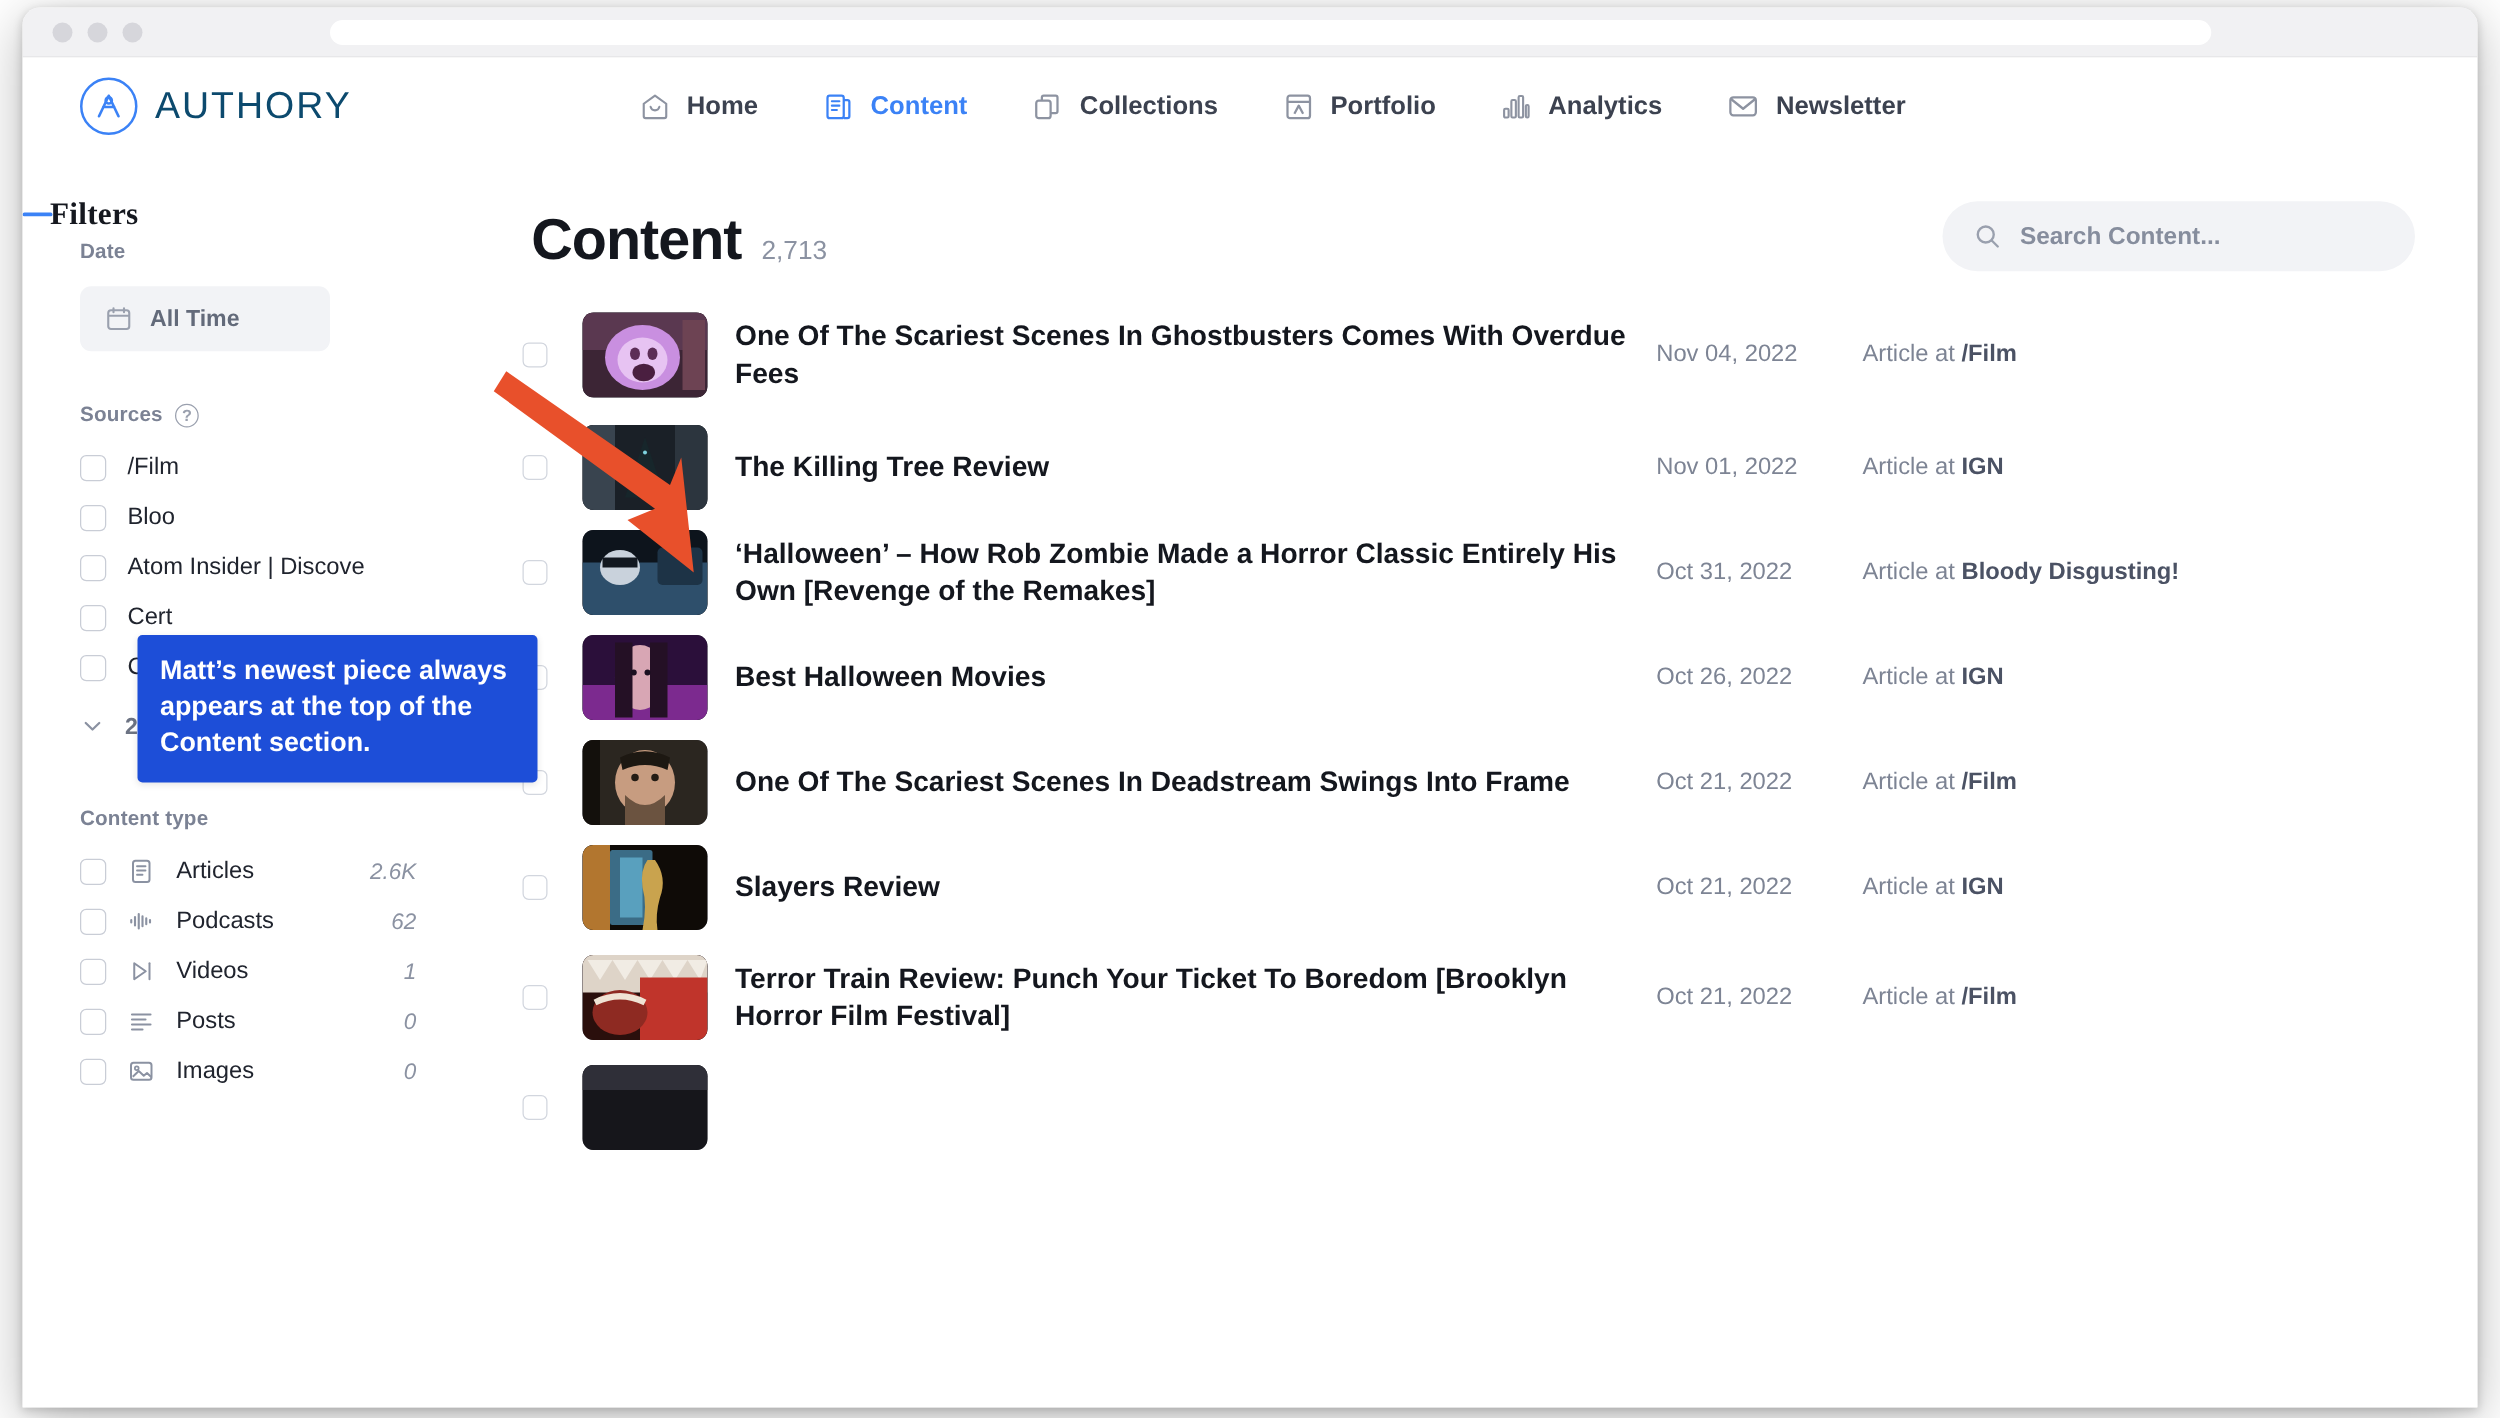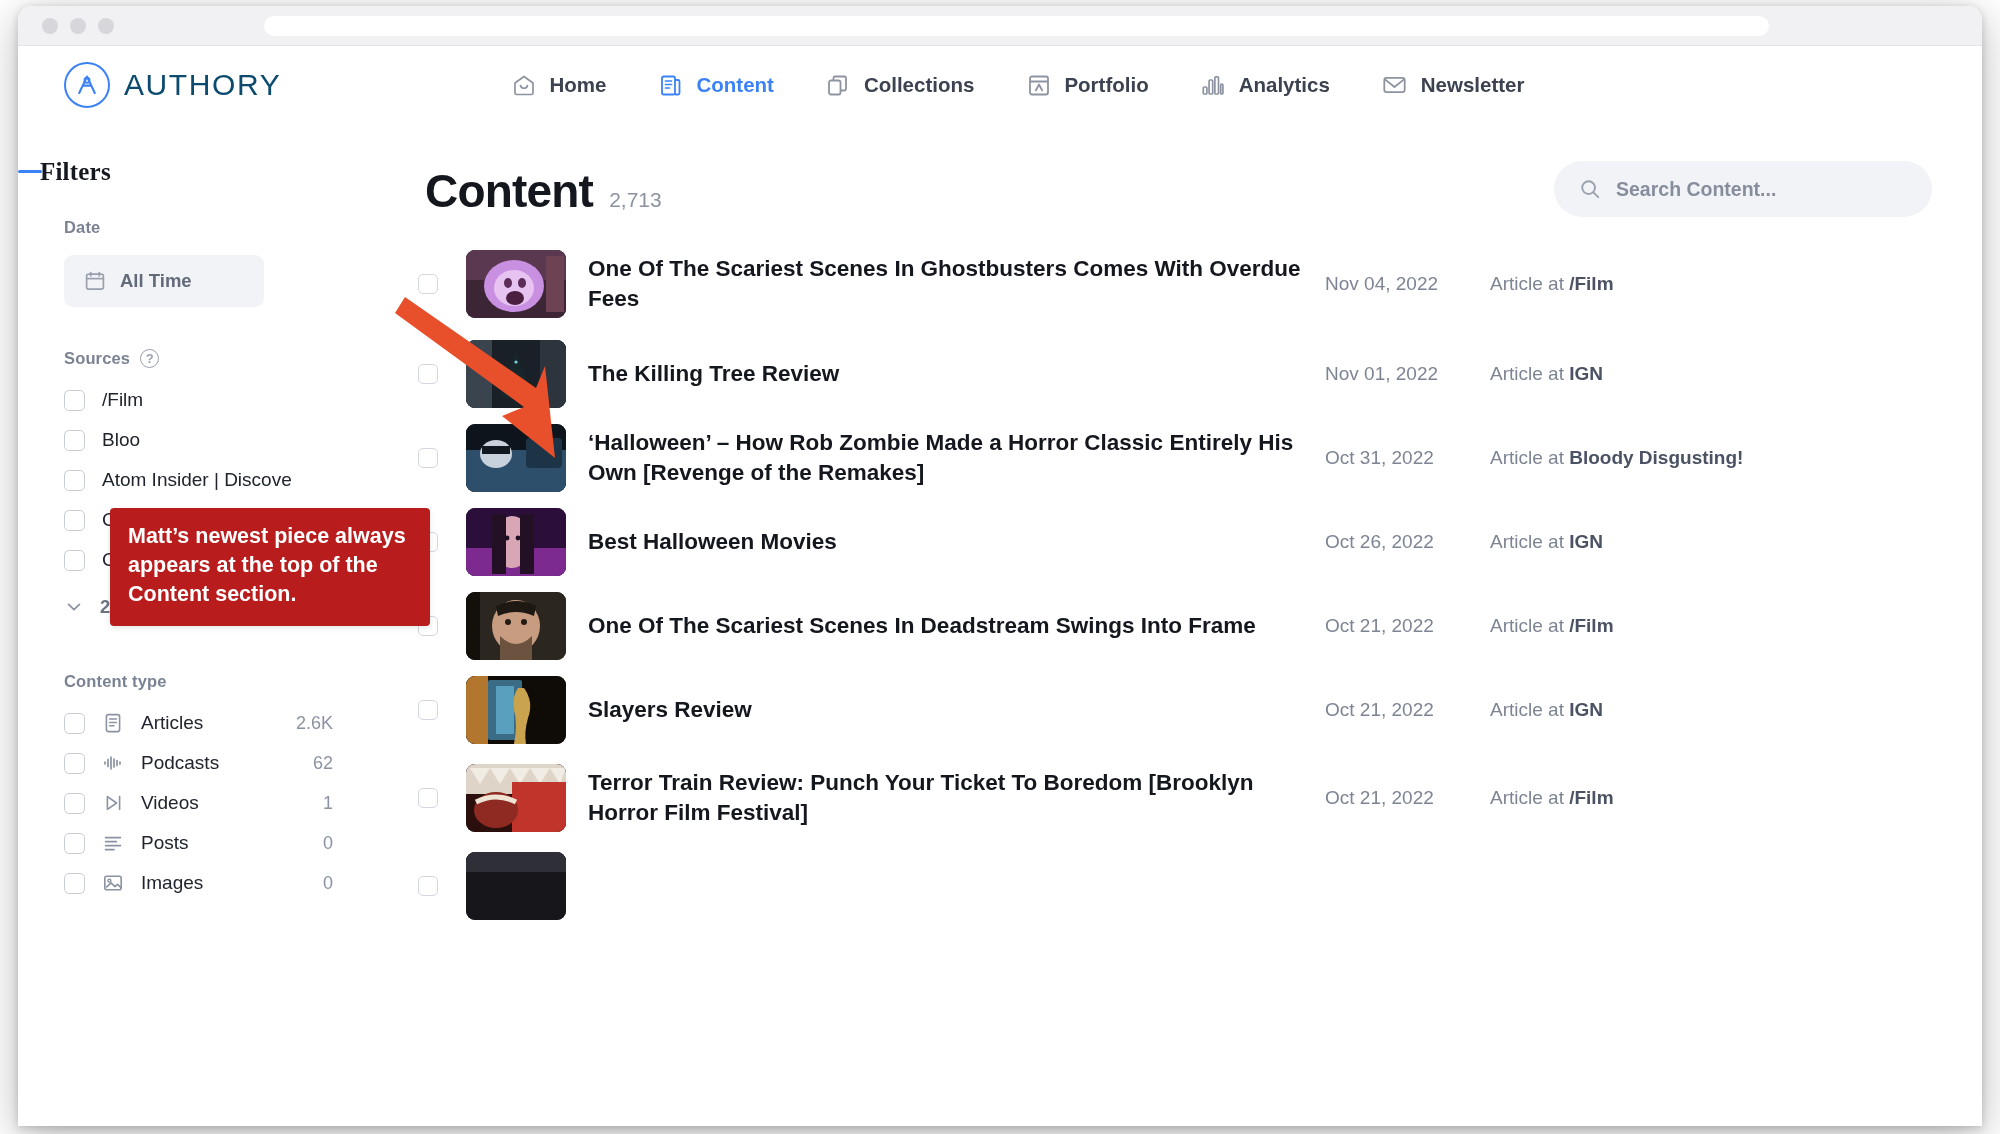--- a/index.html
+++ b/index.html
@@ -165,20 +165,21 @@
   .cb-label {
     font-size: 19px;
     color: #20242e;
     white-space: nowrap;
   }
   .cb-count {
     margin-left: auto;
     margin-right: 75px;
     font-size: 18px;
     color: #8b92a2;
+    font-style: italic;
   }
   .type-ico { color: #8b92a2; display: flex; align-items: center; flex: 0 0 auto; }
 
   #sources-list { margin-top: 12px; }
   #more-row {
     display: flex; align-items: center; gap: 16px;
     height: 42px; margin-top: 6px;
     cursor: pointer;
   }
   #more-row .more-label {
@@ -274,21 +275,21 @@
   #annotation-layer {
     position: absolute; left: 0; top: 0;
     width: 2000px; height: 1134px;
     pointer-events: none;
     z-index: 40;
   }
   #callout-box {
     position: absolute;
     left: 110px; top: 508px;
     width: 320px;
-    background: #b91c1c;
+    background: #1d4ed8;
     border-radius: 4px;
     padding: 14px 18px 16px 18px;
     color: #ffffff;
     font-size: 21.5px;
     font-weight: 700;
     line-height: 1.36;
     box-shadow: 0 2px 6px rgba(0,0,0,.10);
   }
 </style>
 </head>
@@ -388,21 +389,21 @@
 
   <div id="page-body">
 
     <div id="sidebar">
 
       <div id="filters-header">
         <span id="filters-collapse-bar"></span>
         <span id="filters-title">Filters</span>
       </div>
 
-      <div class="filter-group" style="margin-top:26px;">
+      <div class="filter-group" style="">
         <div class="group-label">
           <span>Date</span>
         </div>
         <div id="date-select">
           <span style="display:flex;">
             <svg width="22" height="22" viewBox="0 0 22 22" fill="none">
               <rect x="2.6" y="4.2" width="16.8" height="15" rx="2.2" stroke="#9aa0ae" stroke-width="1.7"></rect>
               <path d="M2.6 8.6 h16.8" stroke="#9aa0ae" stroke-width="1.7"></path>
               <path d="M6.8 2.6 v3.2 M15.2 2.6 v3.2" stroke="#9aa0ae" stroke-width="1.7" stroke-linecap="round"></path>
             </svg>

